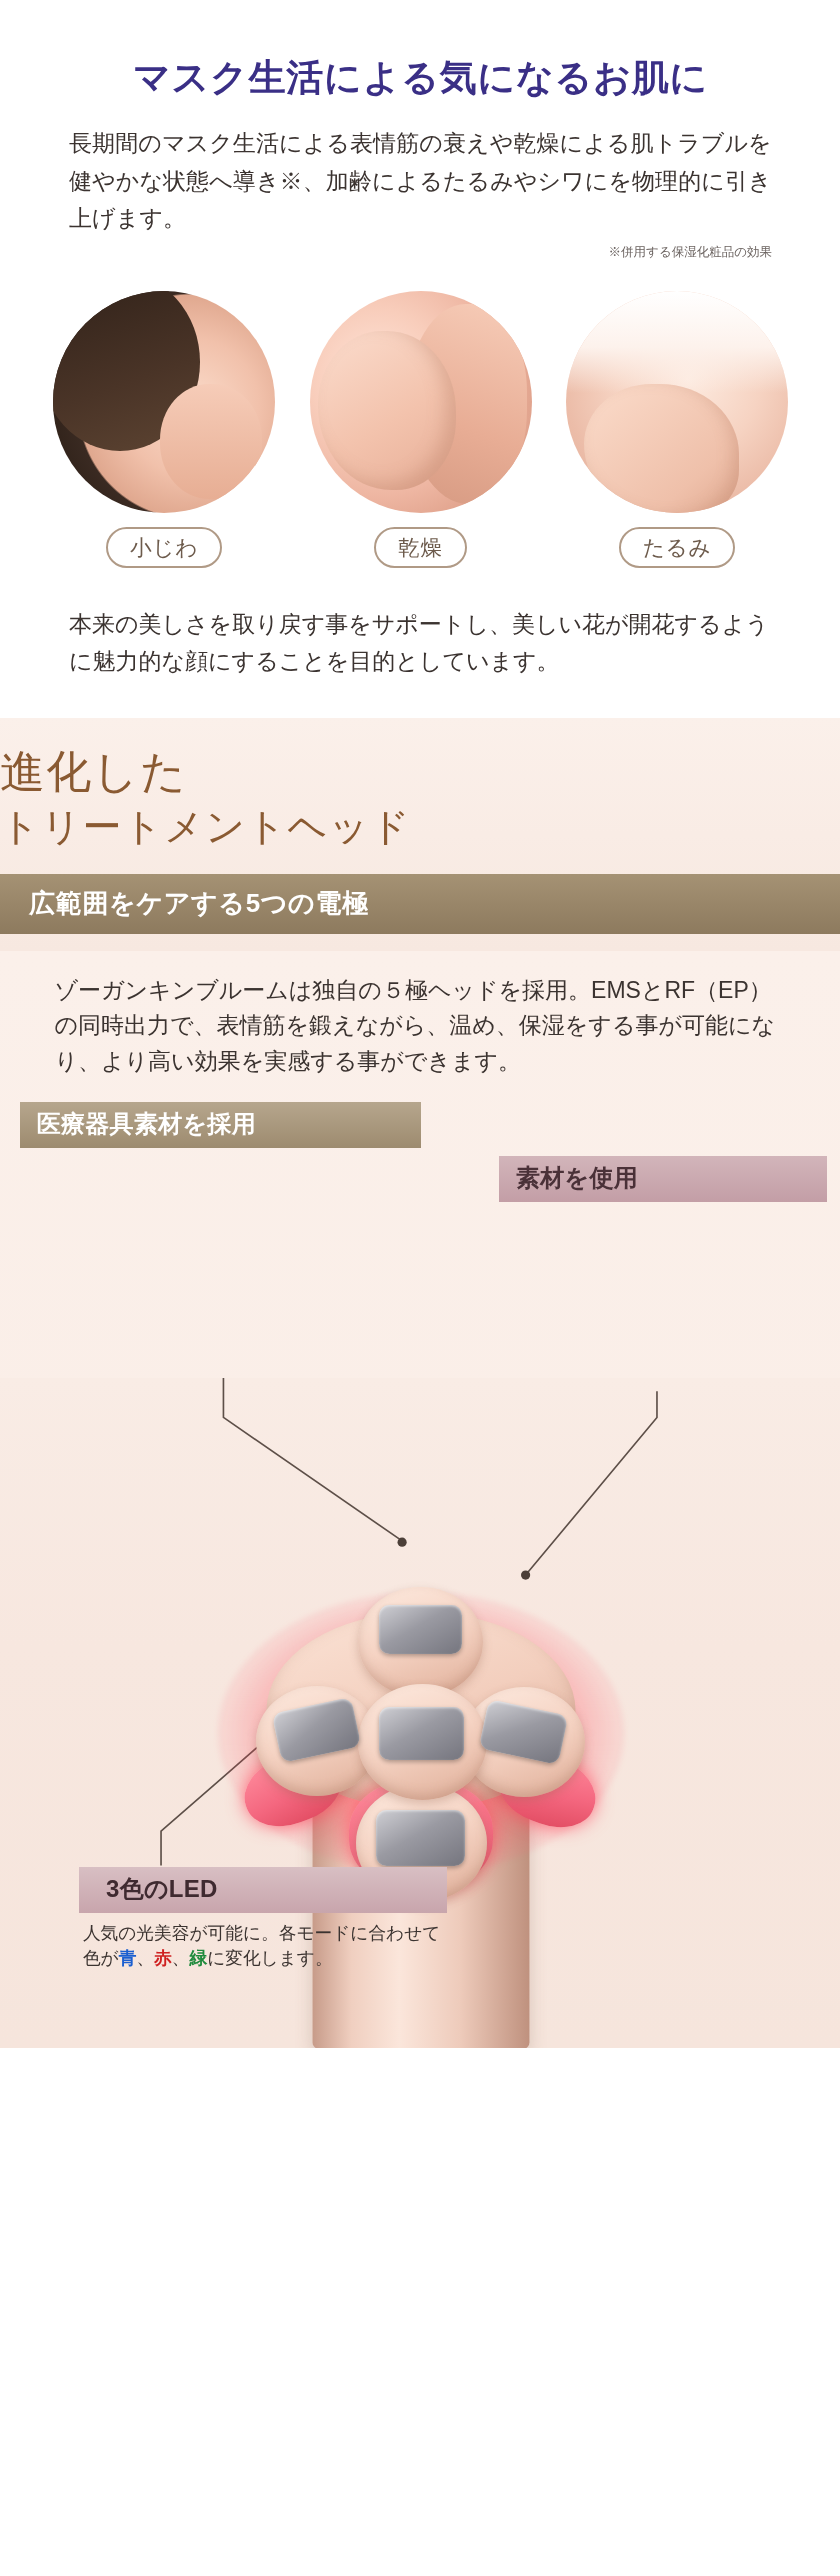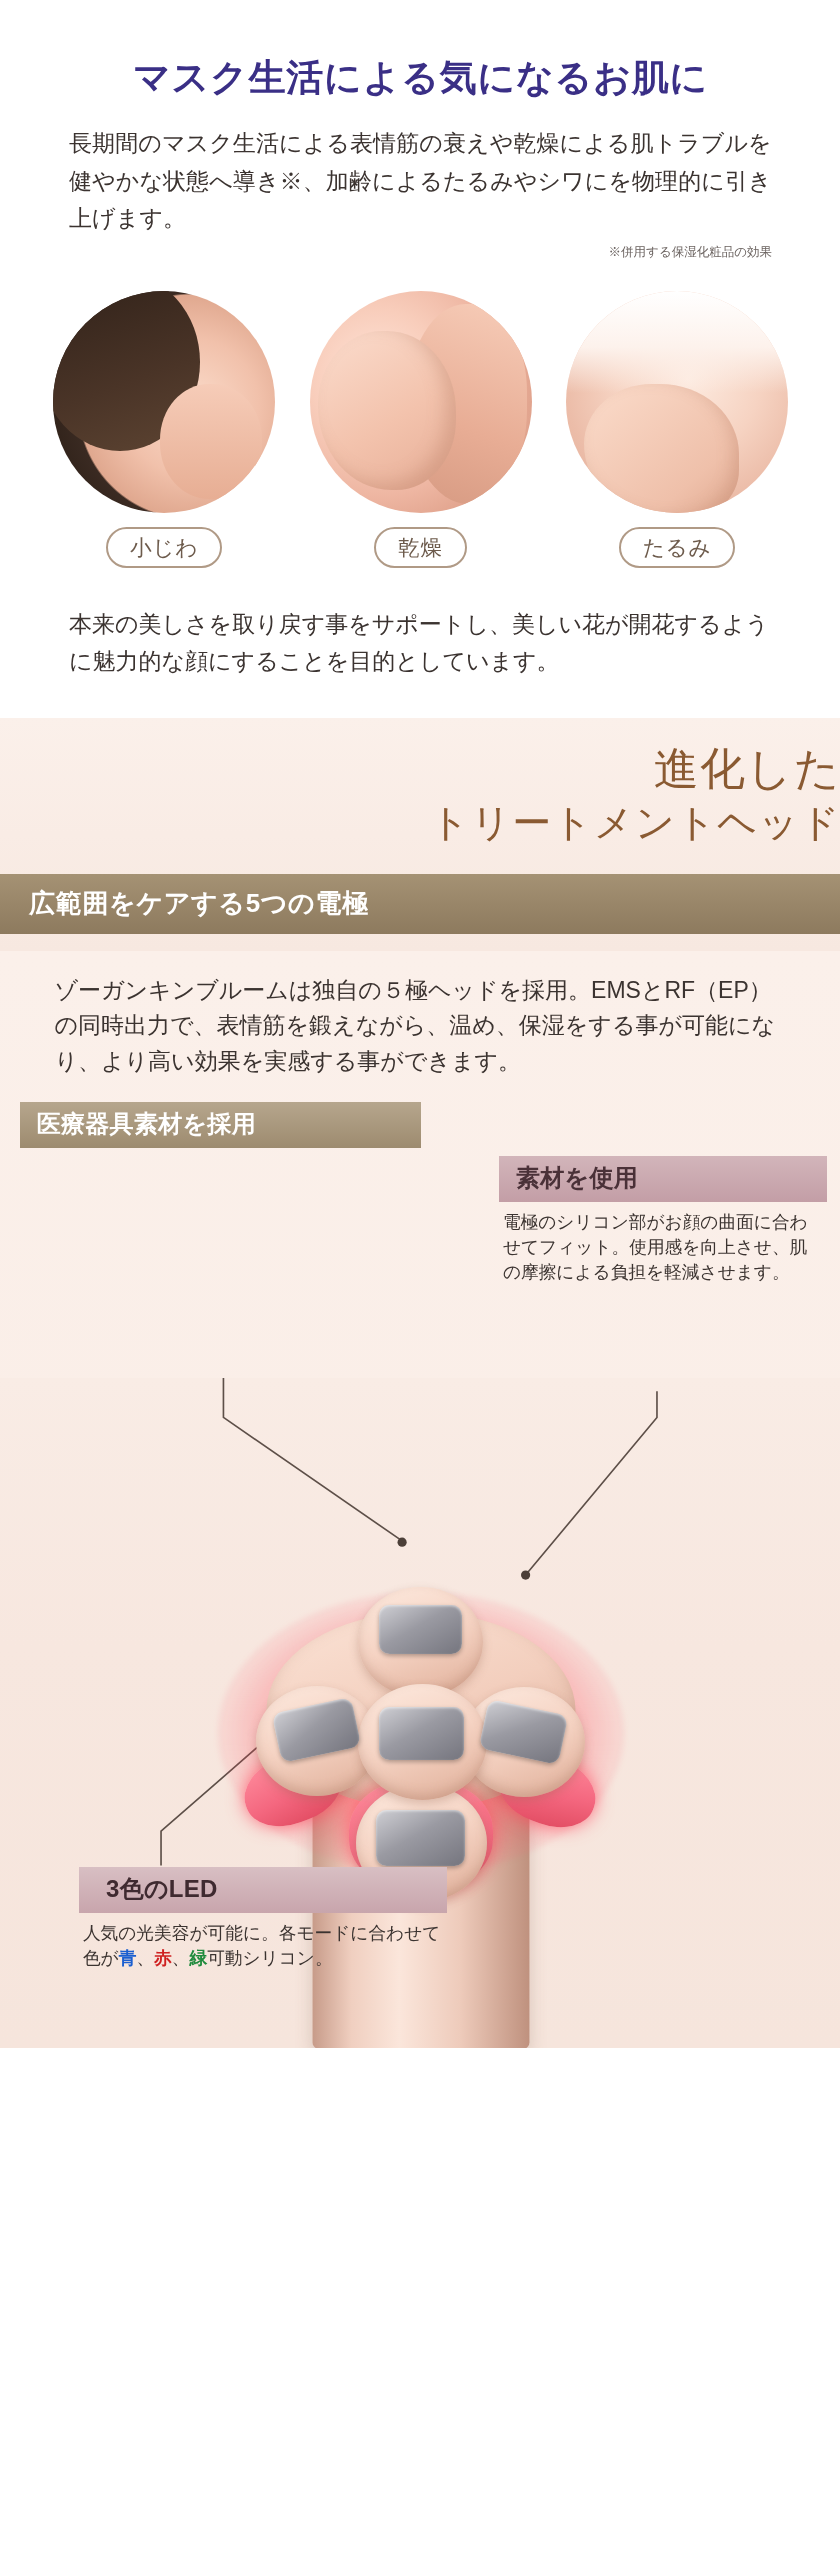--- a/index.html
+++ b/index.html
@@ -144,27 +144,27 @@
     line-height: 1.62;
     color: #3b3330;
   }
 
   
   .sec-head {
     background: linear-gradient(180deg, #fbf0ea 0%, #f7e8e0 100%);
     padding: 26px 0 17px 0;
   }
   .title-evolved {
-    text-align: right;
+    text-align: left;
     color: #8a5a32;
     font-size: 45px;
     line-height: 1.28;
     font-weight: 400;
     letter-spacing: 1.3px;
-    font-family: Liberation Mono, monospace;
+    font-family: Liberation Serif, serif;
   }
   .title-evolved .l2 { font-size: 39px; display: block; }
 
   .band {
     margin-top: 22px;
     background: linear-gradient(180deg, #a59274 0%, #8d7a5e 100%);
     padding: 11.8px 0 13px 29px;
     color: #ffffff;
     font-size: 26px;
     font-weight: 700;
@@ -369,21 +369,20 @@
 
   <section class="sec-body">
     <p class="para">ゾーガンキンブルームは独自の５極ヘッドを採用。EMSとRF（EP）の同時出力で、表情筋を鍛えながら、温め、保湿をする事が可能になり、より高い効果を実感する事ができます。</p>
 
     <div class="callouts">
       <div class="box box-left">
         <div class="box-title">医療器具素材を採用</div>
       </div>
       <div class="box box-right">
         <div class="box-title">素材を使用</div>
-        <div class="box-body">電極のシリコン部がお顔の曲面に合わせてフィット。使用感を向上させ、肌の摩擦による負担を軽減させます。</div>
       </div>
     </div>
 
     <div class="device-area">
 
       <svg width="841" height="670" style="position:absolute;left:0;top:0;" viewBox="0 0 1280 1020">
         <path d="M340,-60 L340,60 L612,248" stroke="#5d4f48" stroke-width="2.5" fill="none"></path>
         <path d="M1000,20 L1000,60 L800,300" stroke="#5d4f48" stroke-width="2.5" fill="none"></path>
         <path d="M245,742 L245,690 L440,520" stroke="#5d4f48" stroke-width="2.5" fill="none"></path>
         <circle cx="612" cy="250" r="7" fill="#4c3f38"></circle>
@@ -411,20 +410,20 @@
           <div class="plate pl-left"></div>
           <div class="plate pl-right"></div>
           <div class="plate pl-top"></div>
           <div class="plate pl-bot"></div>
           <div class="plate pl-mid"></div>
         </div>
       </div>
 
       <div class="box box-led">
         <div class="box-title">3色のLED</div>
-        <div class="box-body"><span>人気の光美容が可能に。各モードに合わせて色が</span><span class="c-blue">青</span><span>、</span><span class="c-red">赤</span><span>、</span><span class="c-green">緑</span><span>可動シリコン。</span></div>
+        <div class="box-body"><span>人気の光美容が可能に。各モードに合わせて色が</span><span class="c-blue">青</span><span>、</span><span class="c-red">赤</span><span>、</span><span class="c-green">緑</span><span>に変化します。</span></div>
       </div>
 
     </div>
   </section>
 
 </div>
 
 
 </body></html>

